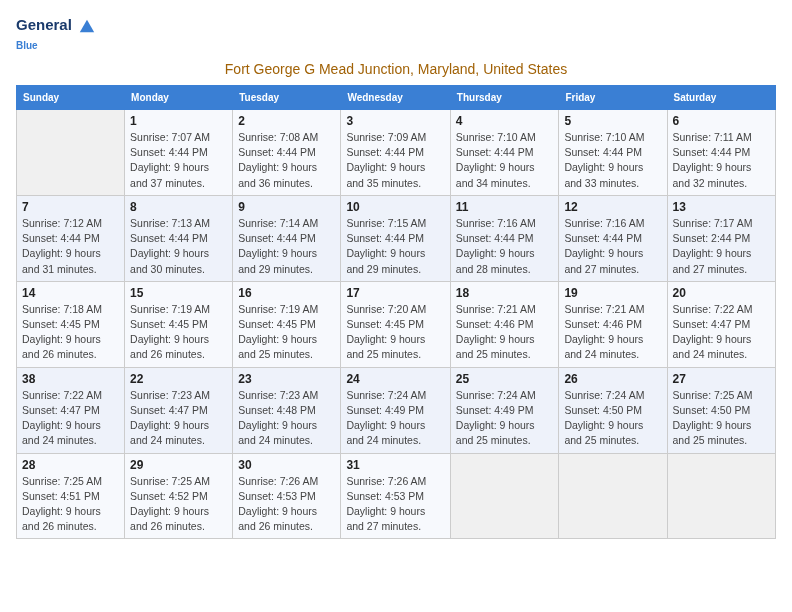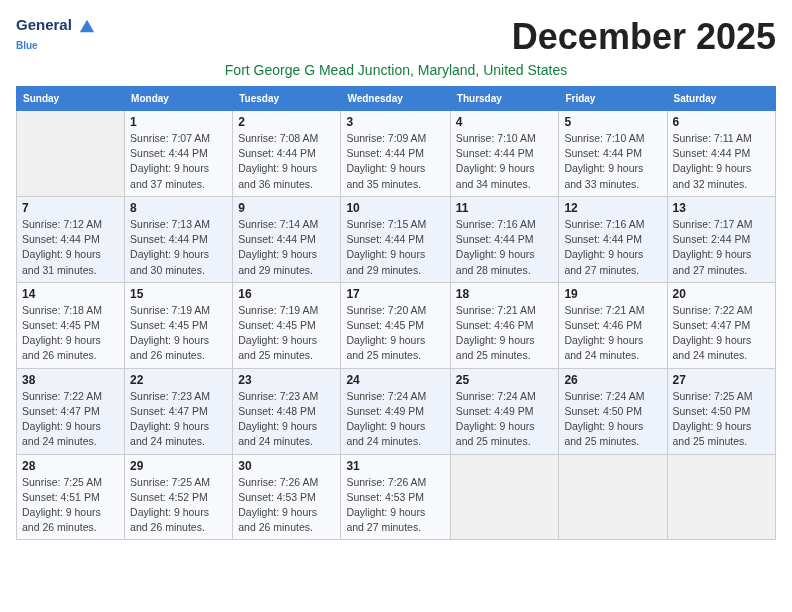--- a/index.html
+++ b/index.html
@@ -28,21 +28,21 @@
     }
     .month-title {
       font-size: 36px;
       font-weight: bold;
       color: #222;
       text-align: right;
     }
     .location-title {
       text-align: center;
       font-size: 14px;
-      color: #15803d;
+      color: #a16207;
       margin-bottom: 8px;
     }
     table {
       width: 100%;
       border-collapse: collapse;
       font-size: 11px;
     }
     thead tr th {
       background: #3a7fd4;
       color: #fff;
@@ -90,21 +90,20 @@
     <div class="header-logo">
       <div>
         <span style="font-size:15px;font-weight:bold;color:#1a3a6b;">General
           <svg class="logo-icon" viewBox="0 0 20 18" style="display:inline-block;vertical-align:middle;">
             <polygon points="10,2 18,16 2,16" fill="#3a7fd4"></polygon>
           </svg>
         </span><br>
         <span style="font-size:10px;font-weight:bold;color:#3a7fd4;">Blue</span>
       </div>
     </div>
-    <div class="month-title">December 2025</div>
   </div>
   <div class="location-title">Fort George G Mead Junction, Maryland, United States</div>
 
   <table>
     <thead>
       <tr>
         <th>Sunday</th>
         <th>Monday</th>
         <th>Tuesday</th>
         <th>Wednesday</th>

